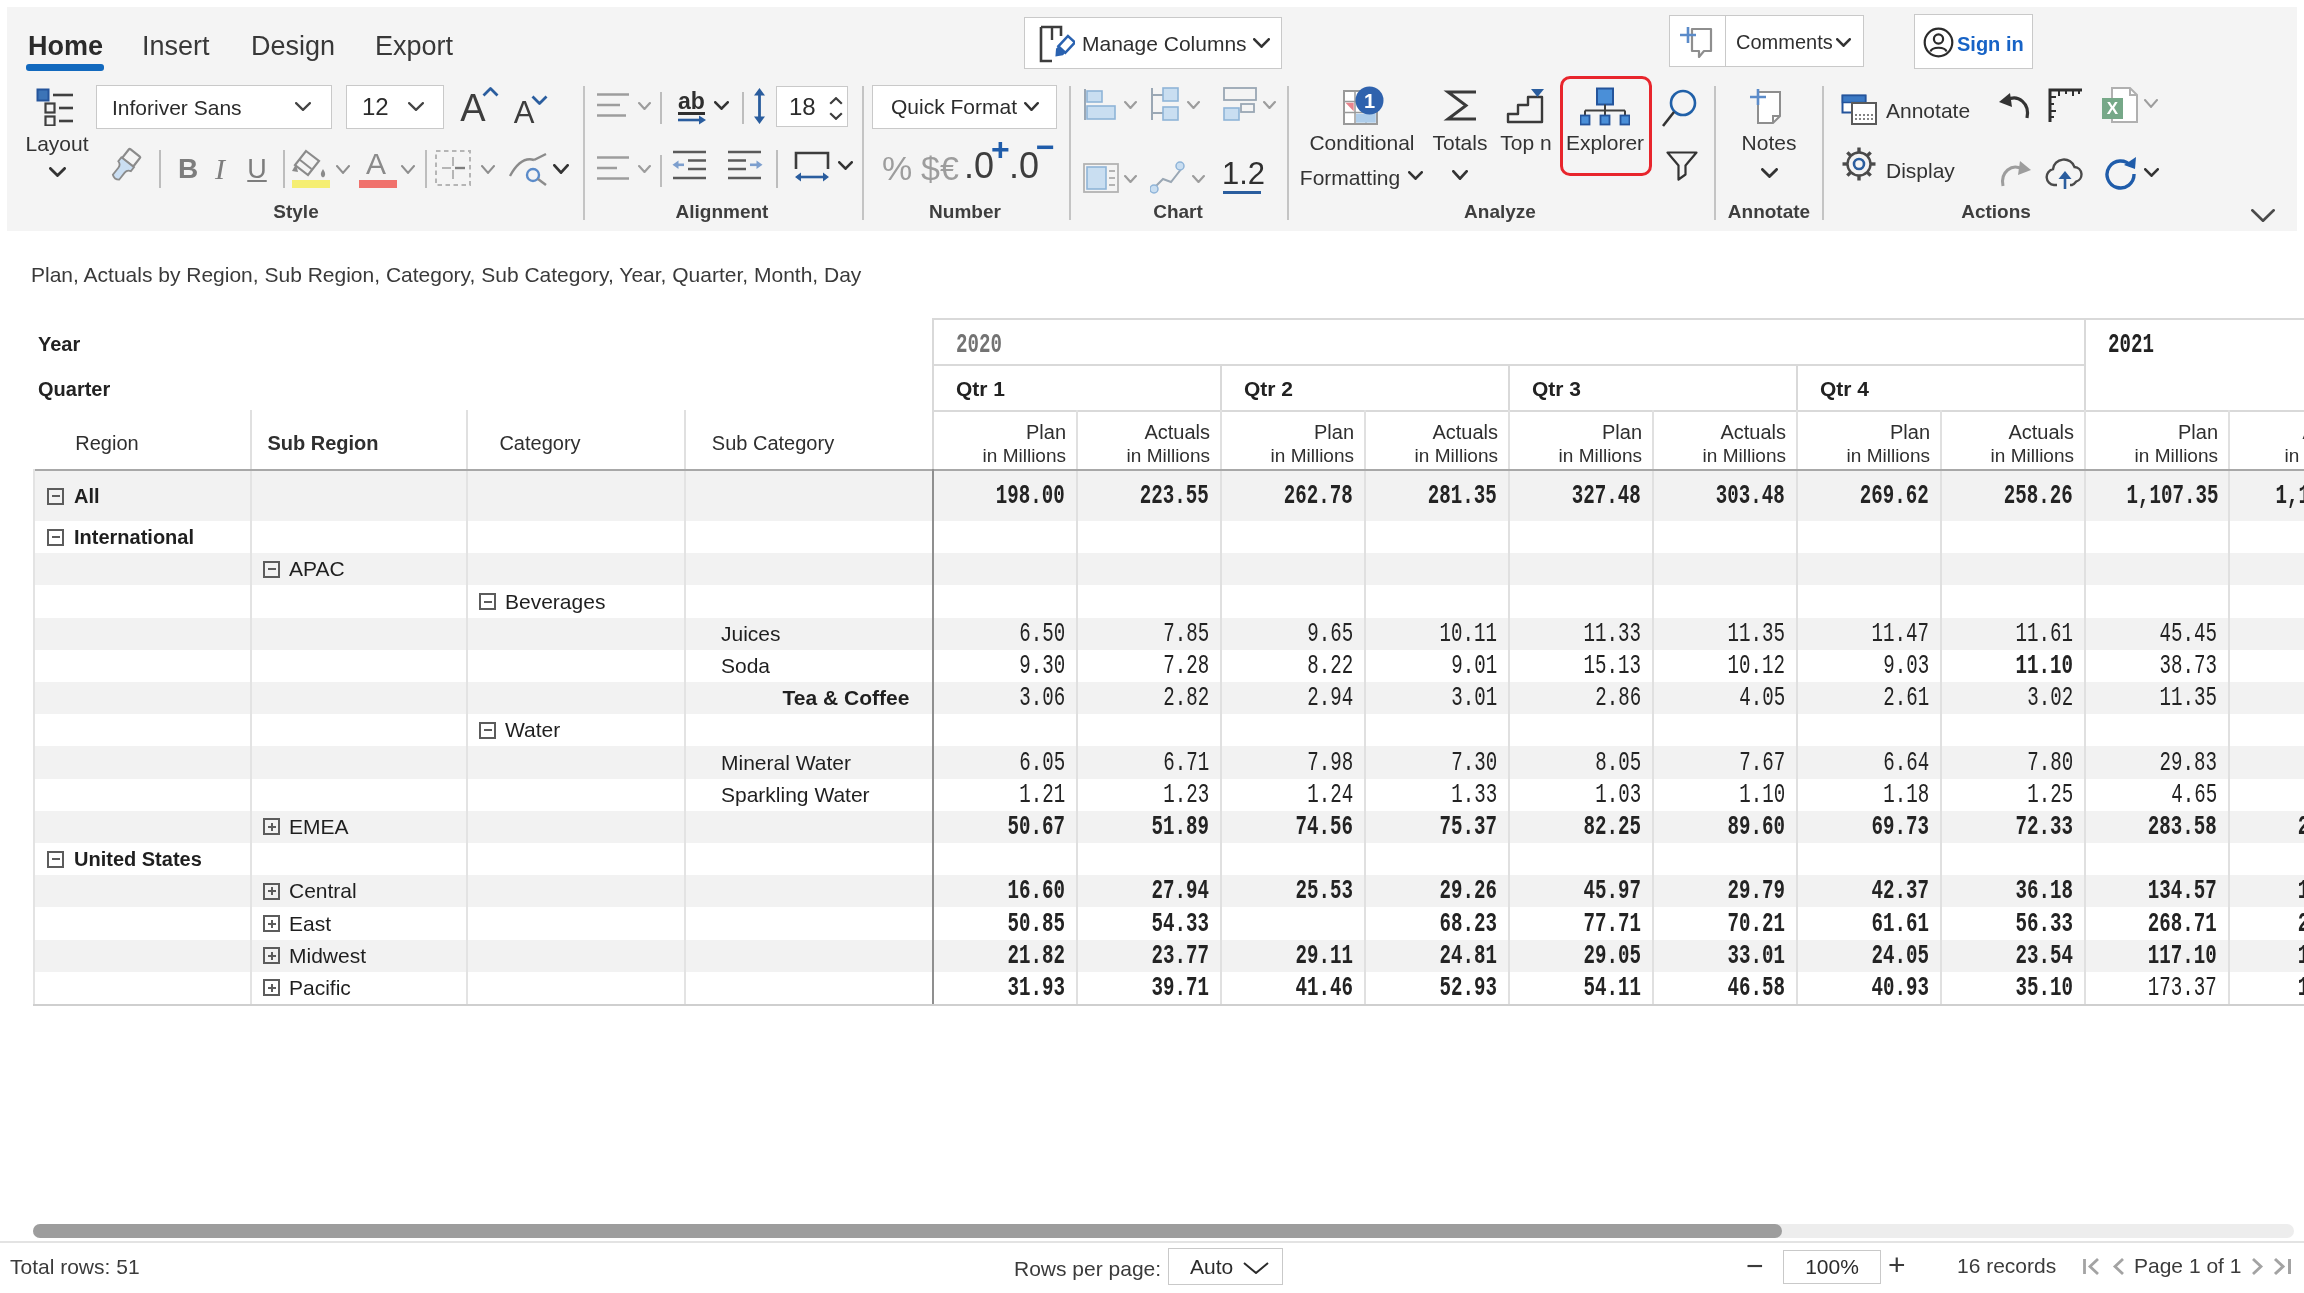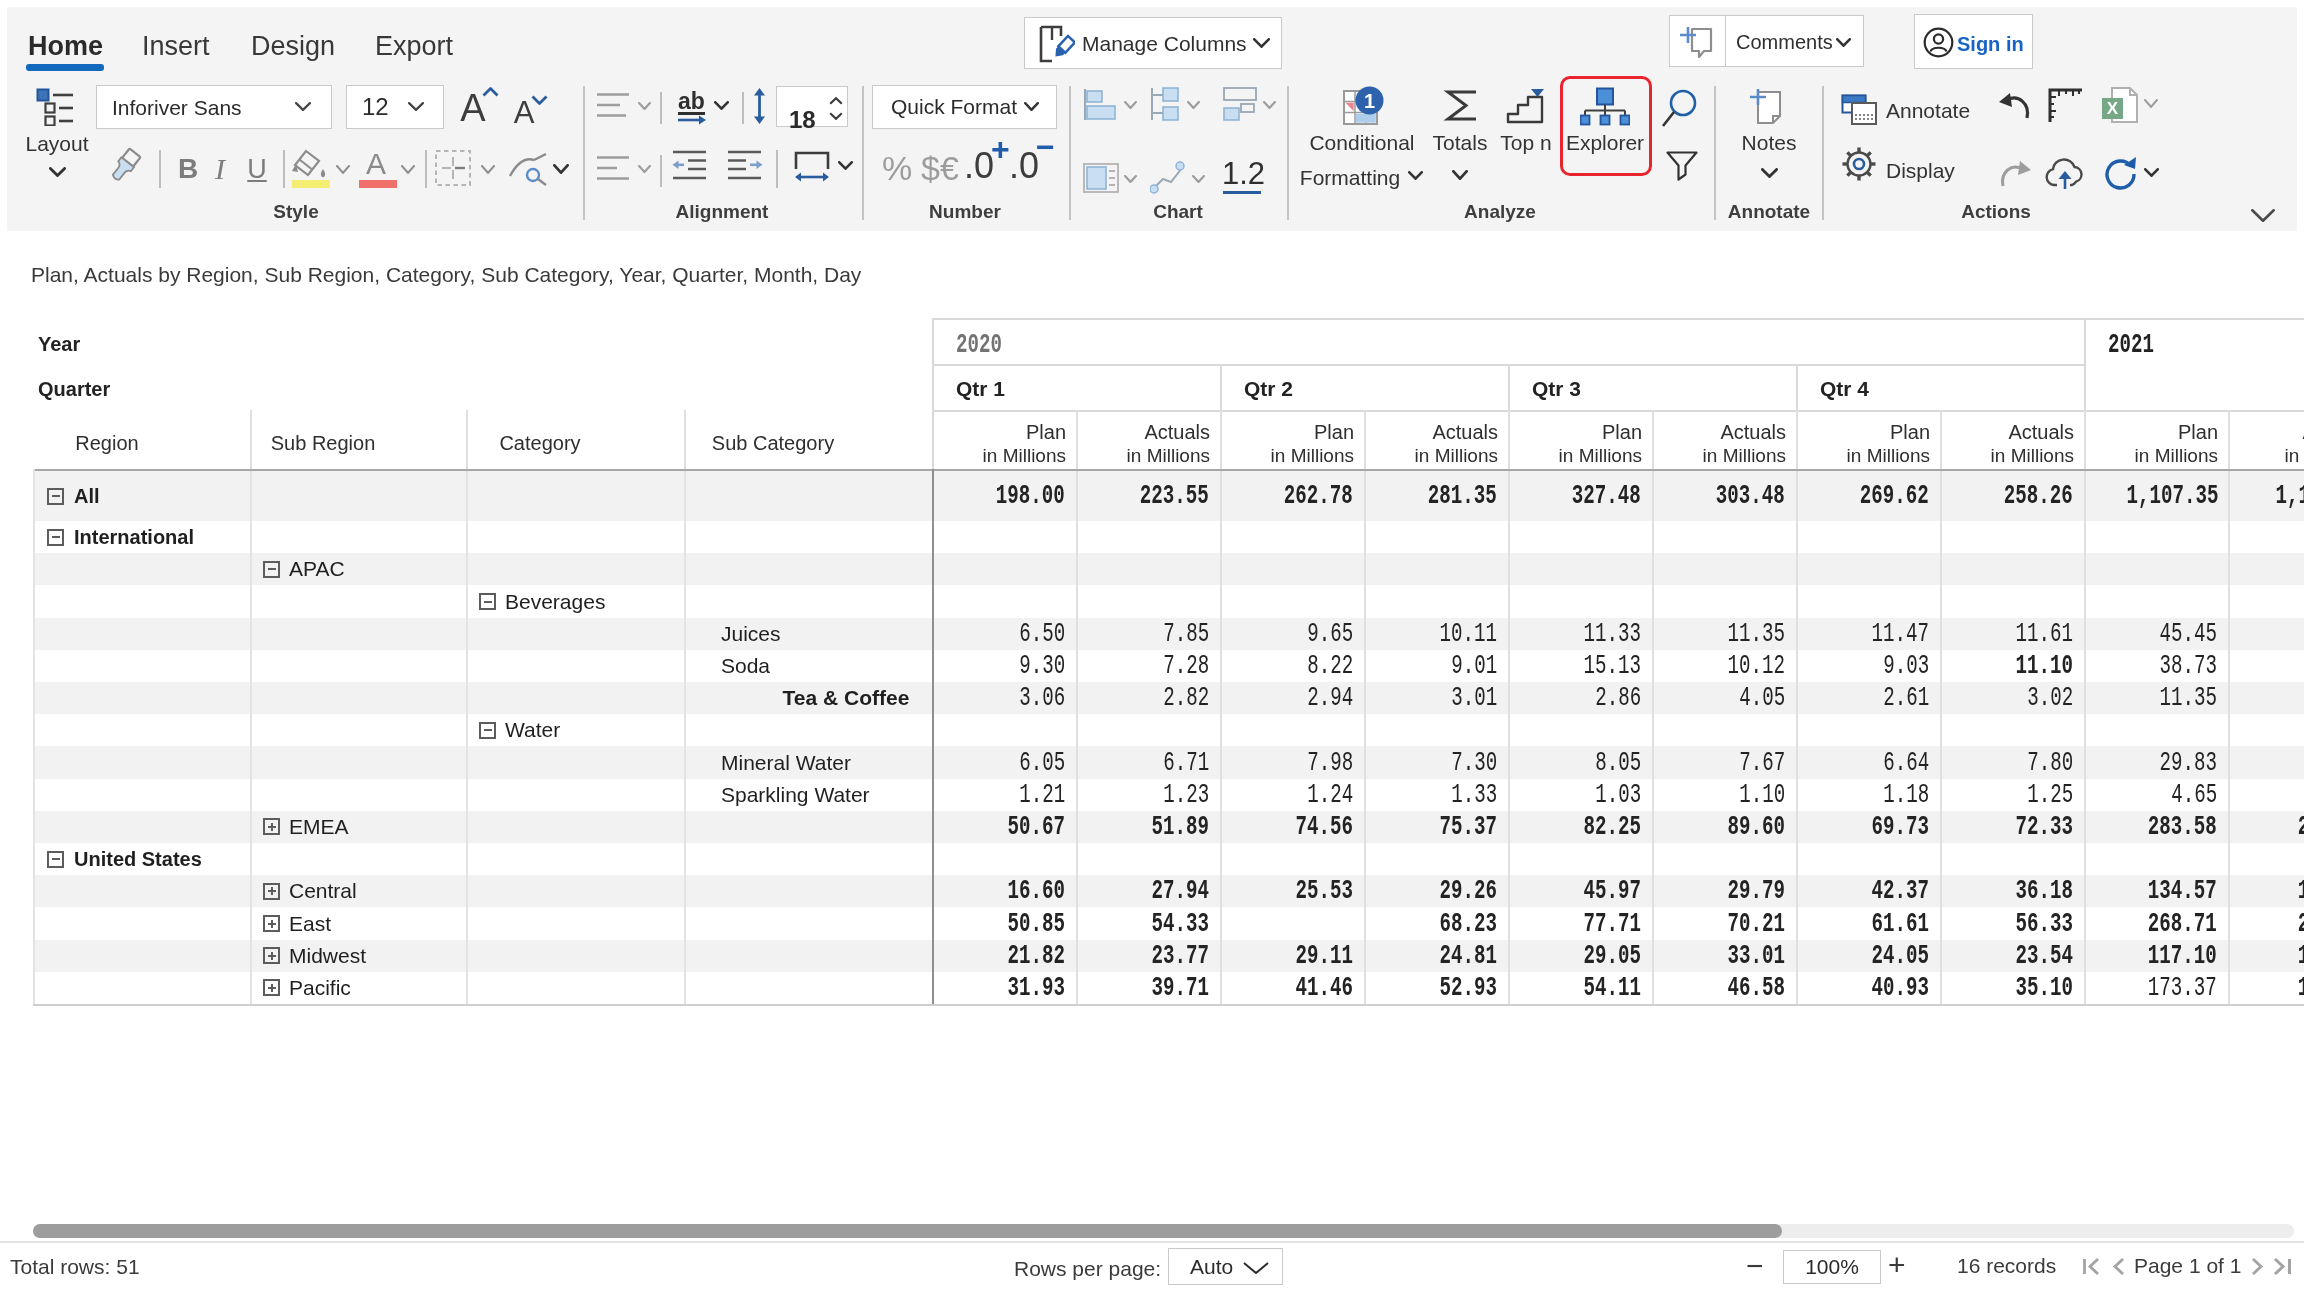--- a/index.html
+++ b/index.html
@@ -145,21 +145,21 @@
   </svg>
 <svg class="a" style="left:714px;top:101px" width="15" height="9" viewBox="0 0 15 9">
     <polyline points="1.3,1.3 7.5,7.7 13.7,1.3" fill="none" stroke="#333" stroke-width="2.6" stroke-linecap="round" stroke-linejoin="round"></polyline>
   </svg>
 <div class="a" style="left:742px;top:92px;width:1.5px;height:32px;background:#bdbdbd;"></div>
 <svg class="a" style="left:752px;top:88px" width="15" height="36" viewBox="0 0 15 36">
     <path d="M7.5,6 v24" stroke="#2a5d9e" stroke-width="2.8"></path>
     <path d="M7.5,0 l5.5,7.5 h-11 z M7.5,36 l5.5,-7.5 h-11 z" fill="#2a5d9e"></path>
   </svg>
 <div class="box" style="left:776px;top:86px;width:72px;height:41px;"></div>
-<div class="a" style="left:789px;top:94px;width:40px;height:26px;font-size:24px;color:#2b2b2b;font-weight:700;text-align:left;line-height:26px;margin-top:13px;">18</div>
+<div class="a" style="left:789px;top:94px;width:40px;height:26px;font-size:24px;color:#2b2b2b;font-weight:400;text-align:left;line-height:26px;">18</div>
 <svg class="a" style="left:829px;top:97px" width="14" height="8" viewBox="0 0 14 8">
     <polyline points="1.2,6.8 7,1.2 12.8,6.8" fill="none" stroke="#3d3d3d" stroke-width="2.2"></polyline>
   </svg>
 <svg class="a" style="left:829px;top:112px" width="14" height="8" viewBox="0 0 14 8">
     <polyline points="1.2,1.2 7,6.8 12.8,1.2" fill="none" stroke="#3d3d3d" stroke-width="2.2"></polyline>
   </svg>
 <svg class="a" style="left:672px;top:150px" width="36" height="32" viewBox="0 0 36 32">
     <path d="M1,2 h33 M16,10.5 h18 M16,19 h18 M1,28 h33" stroke="#5a5a5a" stroke-width="2.4"></path>
     <path d="M12,14.8 h-7" stroke="#7d9fce" stroke-width="2.6"></path>
     <path d="M6.5,10.5 l-6,4.3 l6,4.3 z" fill="#7d9fce"></path>
@@ -355,21 +355,21 @@
 <div class="a" style="left:31px;top:260px;width:1200px;height:30px;font-size:21px;color:#3a3a3a;font-weight:400;text-align:left;line-height:30px;">Plan, Actuals by Region, Sub Region, Category, Sub Category, Year, Quarter, Month, Day</div>
 <div class="a" style="left:38px;top:330px;width:100px;height:28px;font-size:20px;color:#222;font-weight:700;text-align:left;line-height:28px;">Year</div>
 <div class="a" style="left:38px;top:375px;width:120px;height:28px;font-size:20px;color:#222;font-weight:700;text-align:left;line-height:28px;">Quarter</div>
 <div class="a" style="left:956px;top:329px;width:140px;height:28px;font-size:26px;color:#737373;font-weight:700;text-align:left;line-height:28px;"><span class="ms msl">2020</span></div>
 <div class="a" style="left:2108px;top:329px;width:140px;height:28px;font-size:26px;color:#222;font-weight:700;text-align:left;line-height:28px;"><span class="ms msl">2021</span></div>
 <div class="a" style="left:956px;top:375px;width:120px;height:28px;font-size:21px;color:#222;font-weight:700;text-align:left;line-height:28px;">Qtr 1</div>
 <div class="a" style="left:1244px;top:375px;width:120px;height:28px;font-size:21px;color:#222;font-weight:700;text-align:left;line-height:28px;">Qtr 2</div>
 <div class="a" style="left:1532px;top:375px;width:120px;height:28px;font-size:21px;color:#222;font-weight:700;text-align:left;line-height:28px;">Qtr 3</div>
 <div class="a" style="left:1820px;top:375px;width:120px;height:28px;font-size:21px;color:#222;font-weight:700;text-align:left;line-height:28px;">Qtr 4</div>
 <div class="a" style="left:-43px;top:429px;width:300px;height:28px;font-size:20px;color:#2f2f2f;font-weight:400;text-align:center;line-height:28px;">Region</div>
-<div class="a" style="left:173px;top:429px;width:300px;height:28px;font-size:20px;color:#2f2f2f;font-weight:400;text-align:center;line-height:28px;">Sub Region</div>
+<div class="a" style="left:173px;top:429px;width:300px;height:28px;font-size:20px;color:#2f2f2f;font-weight:700;text-align:center;line-height:28px;">Sub Region</div>
 <div class="a" style="left:390px;top:429px;width:300px;height:28px;font-size:20px;color:#2f2f2f;font-weight:400;text-align:center;line-height:28px;">Category</div>
 <div class="a" style="left:623px;top:429px;width:300px;height:28px;font-size:20px;color:#2f2f2f;font-weight:400;text-align:center;line-height:28px;">Sub Category</div>
 <div class="a" style="left:932px;top:419px;width:134px;height:26px;font-size:20px;color:#2f2f2f;font-weight:400;text-align:right;line-height:26px;">Plan</div>
 <div class="a" style="left:932px;top:445px;width:134px;height:22px;font-size:19px;color:#2f2f2f;font-weight:400;text-align:right;line-height:22px;">in Millions</div>
 <div class="a" style="left:1076px;top:419px;width:134px;height:26px;font-size:20px;color:#2f2f2f;font-weight:400;text-align:right;line-height:26px;">Actuals</div>
 <div class="a" style="left:1076px;top:445px;width:134px;height:22px;font-size:19px;color:#2f2f2f;font-weight:400;text-align:right;line-height:22px;">in Millions</div>
 <div class="a" style="left:1220px;top:419px;width:134px;height:26px;font-size:20px;color:#2f2f2f;font-weight:400;text-align:right;line-height:26px;">Plan</div>
 <div class="a" style="left:1220px;top:445px;width:134px;height:22px;font-size:19px;color:#2f2f2f;font-weight:400;text-align:right;line-height:22px;">in Millions</div>
 <div class="a" style="left:1364px;top:419px;width:134px;height:26px;font-size:20px;color:#2f2f2f;font-weight:400;text-align:right;line-height:26px;">Actuals</div>
 <div class="a" style="left:1364px;top:445px;width:134px;height:22px;font-size:19px;color:#2f2f2f;font-weight:400;text-align:right;line-height:22px;">in Millions</div>

